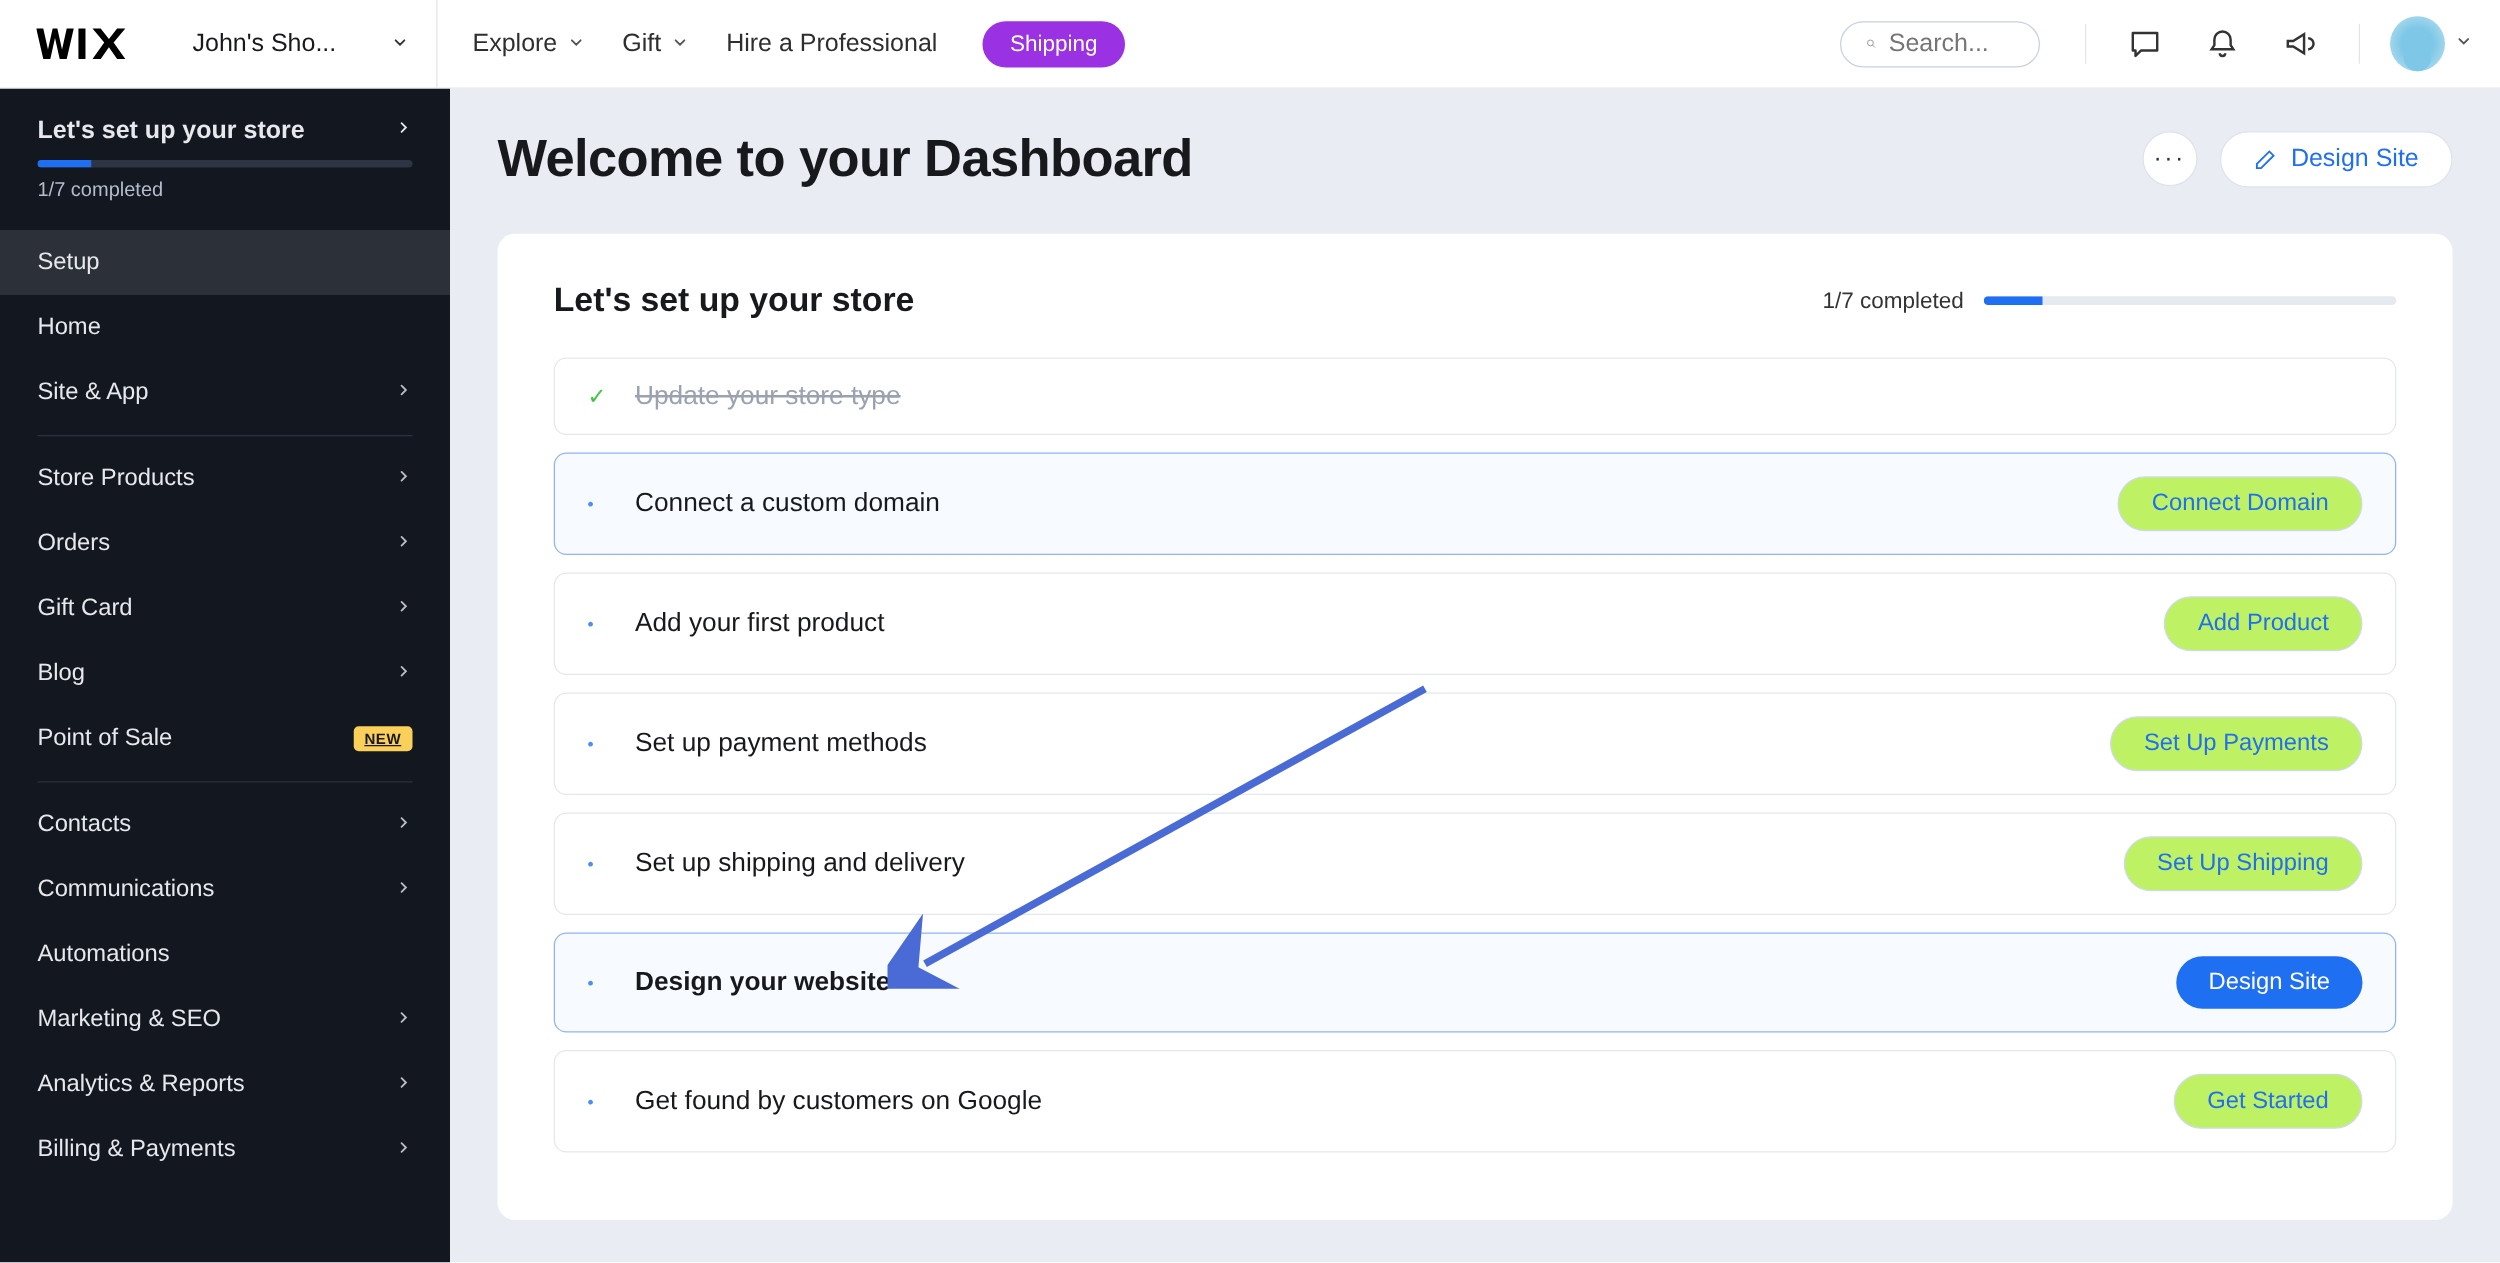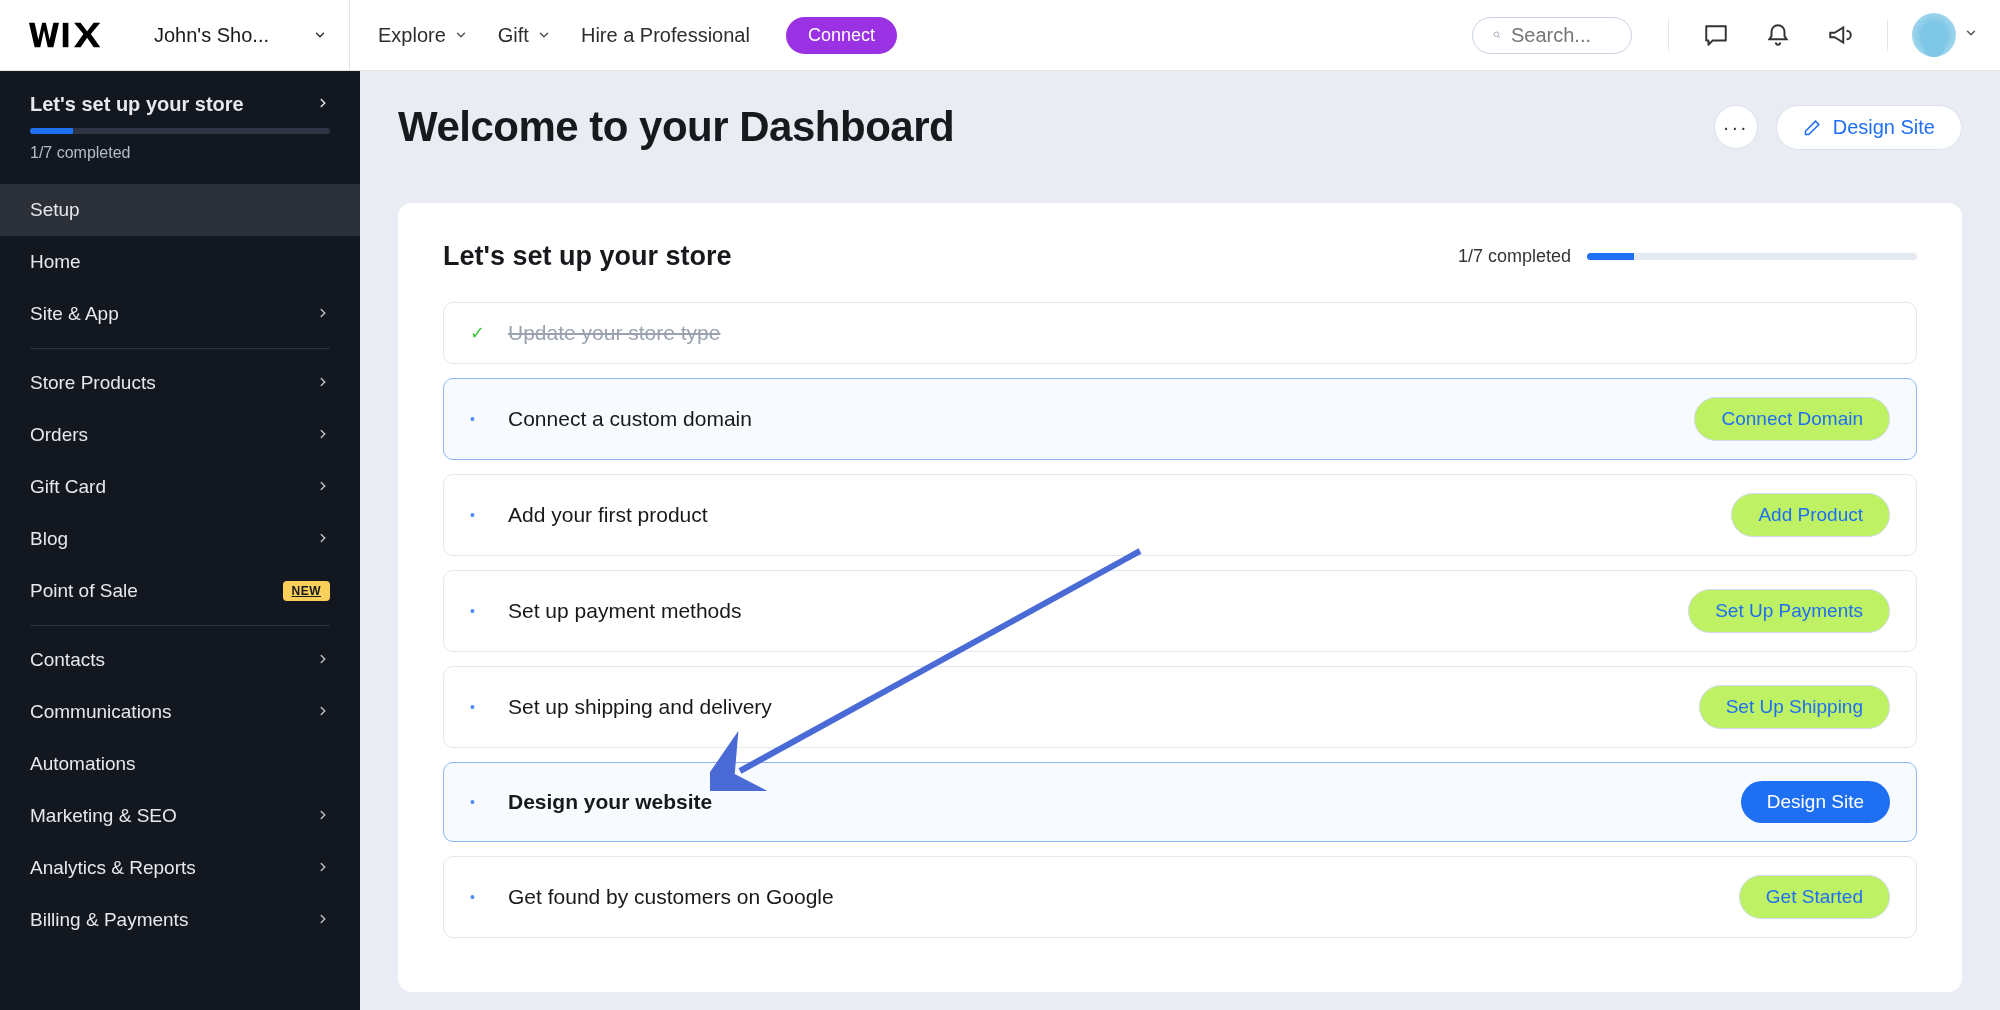--- a/index.html
+++ b/index.html
@@ -30,21 +30,21 @@
 .sidebar-progress-fill { height: 100%; width: 14.3%; background: #1f6ff3; }
 .sidebar-progress-text { font-size: 16px; color: #b4bccc; padding: 10px 30px 22px; }
 .sidebar-item { padding: 15px 30px; display: flex; align-items: center; justify-content: space-between; font-size: 19px; cursor: pointer; }
 .sidebar-item.active { background: #2c3038; }
 .sidebar-item .chevron { opacity: 0.8; }
 .sidebar-sep { height: 1px; background: #2a303d; margin: 8px 30px; }
 .badge-new { background: #facf5a; color: #17191c; font-size: 12px; font-weight: 700; padding: 3px 9px; border-radius: 4px; letter-spacing: 0.5px; text-decoration: underline; }
 .sidebar-item-left { display: flex; align-items: center; gap: 14px; }
 
 .main { flex: 1; background: #e9ecf2; overflow-y: auto; padding: 32px 38px; }
-.main-header { display: flex; align-items: center; justify-content: space-between; margin-bottom: 52px; }
+.main-header { display: flex; align-items: center; justify-content: space-between; margin-bottom: 36px; }
 .main-title { font-size: 42px; font-weight: 700; color: #17191c; letter-spacing: -0.5px; }
 .main-actions { display: flex; align-items: center; gap: 18px; }
 .icon-round-btn { width: 44px; height: 44px; border-radius: 50%; border: 1px solid #dde3ee; background: #fff; cursor: pointer; display: flex; align-items: center; justify-content: center; font-size: 20px; color: #333; letter-spacing: 2px; }
 .design-site-btn { display: flex; align-items: center; gap: 10px; background: #fff; border: 1px solid #dde3ee; border-radius: 30px; padding: 10px 26px; font-size: 20px; color: #1f6ff3; cursor: pointer; font-weight: 500; }
 
 .card { background: #fff; border-radius: 14px; padding: 38px 45px 40px; }
 .card-header { display: flex; align-items: center; justify-content: space-between; margin-bottom: 30px; }
 .card-title { font-size: 27px; font-weight: 700; color: #17191c; }
 .card-progress-wrap { display: flex; align-items: center; gap: 16px; }
 .card-progress-text { font-size: 18px; color: #333; }
@@ -96,21 +96,21 @@
     </div>
     <div class="top-link">
       <span>Gift</span>
       <span class="chevron"><svg viewBox="0 0 24 24">
             <path d="M6 9l6 6 6-6" stroke="#555" stroke-width="2.5" fill="none" stroke-linecap="round"></path>
           </svg></span>
     </div>
     <div class="top-link">
       <span>Hire a Professional</span>
     </div>
-    <button class="upgrade-btn">Connect</button>
+    <button class="upgrade-btn">Shipping</button>
   </div>
   <div class="top-right">
     <div class="search-box">
       <svg width="20" height="20" viewBox="0 0 24 24">
           <circle cx="10" cy="10" r="7" stroke="#7e8aa0" stroke-width="2" fill="none"></circle>
           <line x1="15" y1="15" x2="21" y2="21" stroke="#7e8aa0" stroke-width="2"></line>
         </svg>
       <input type="text" placeholder="Search..." style="">
     </div>
     <div class="divider-v"></div>

